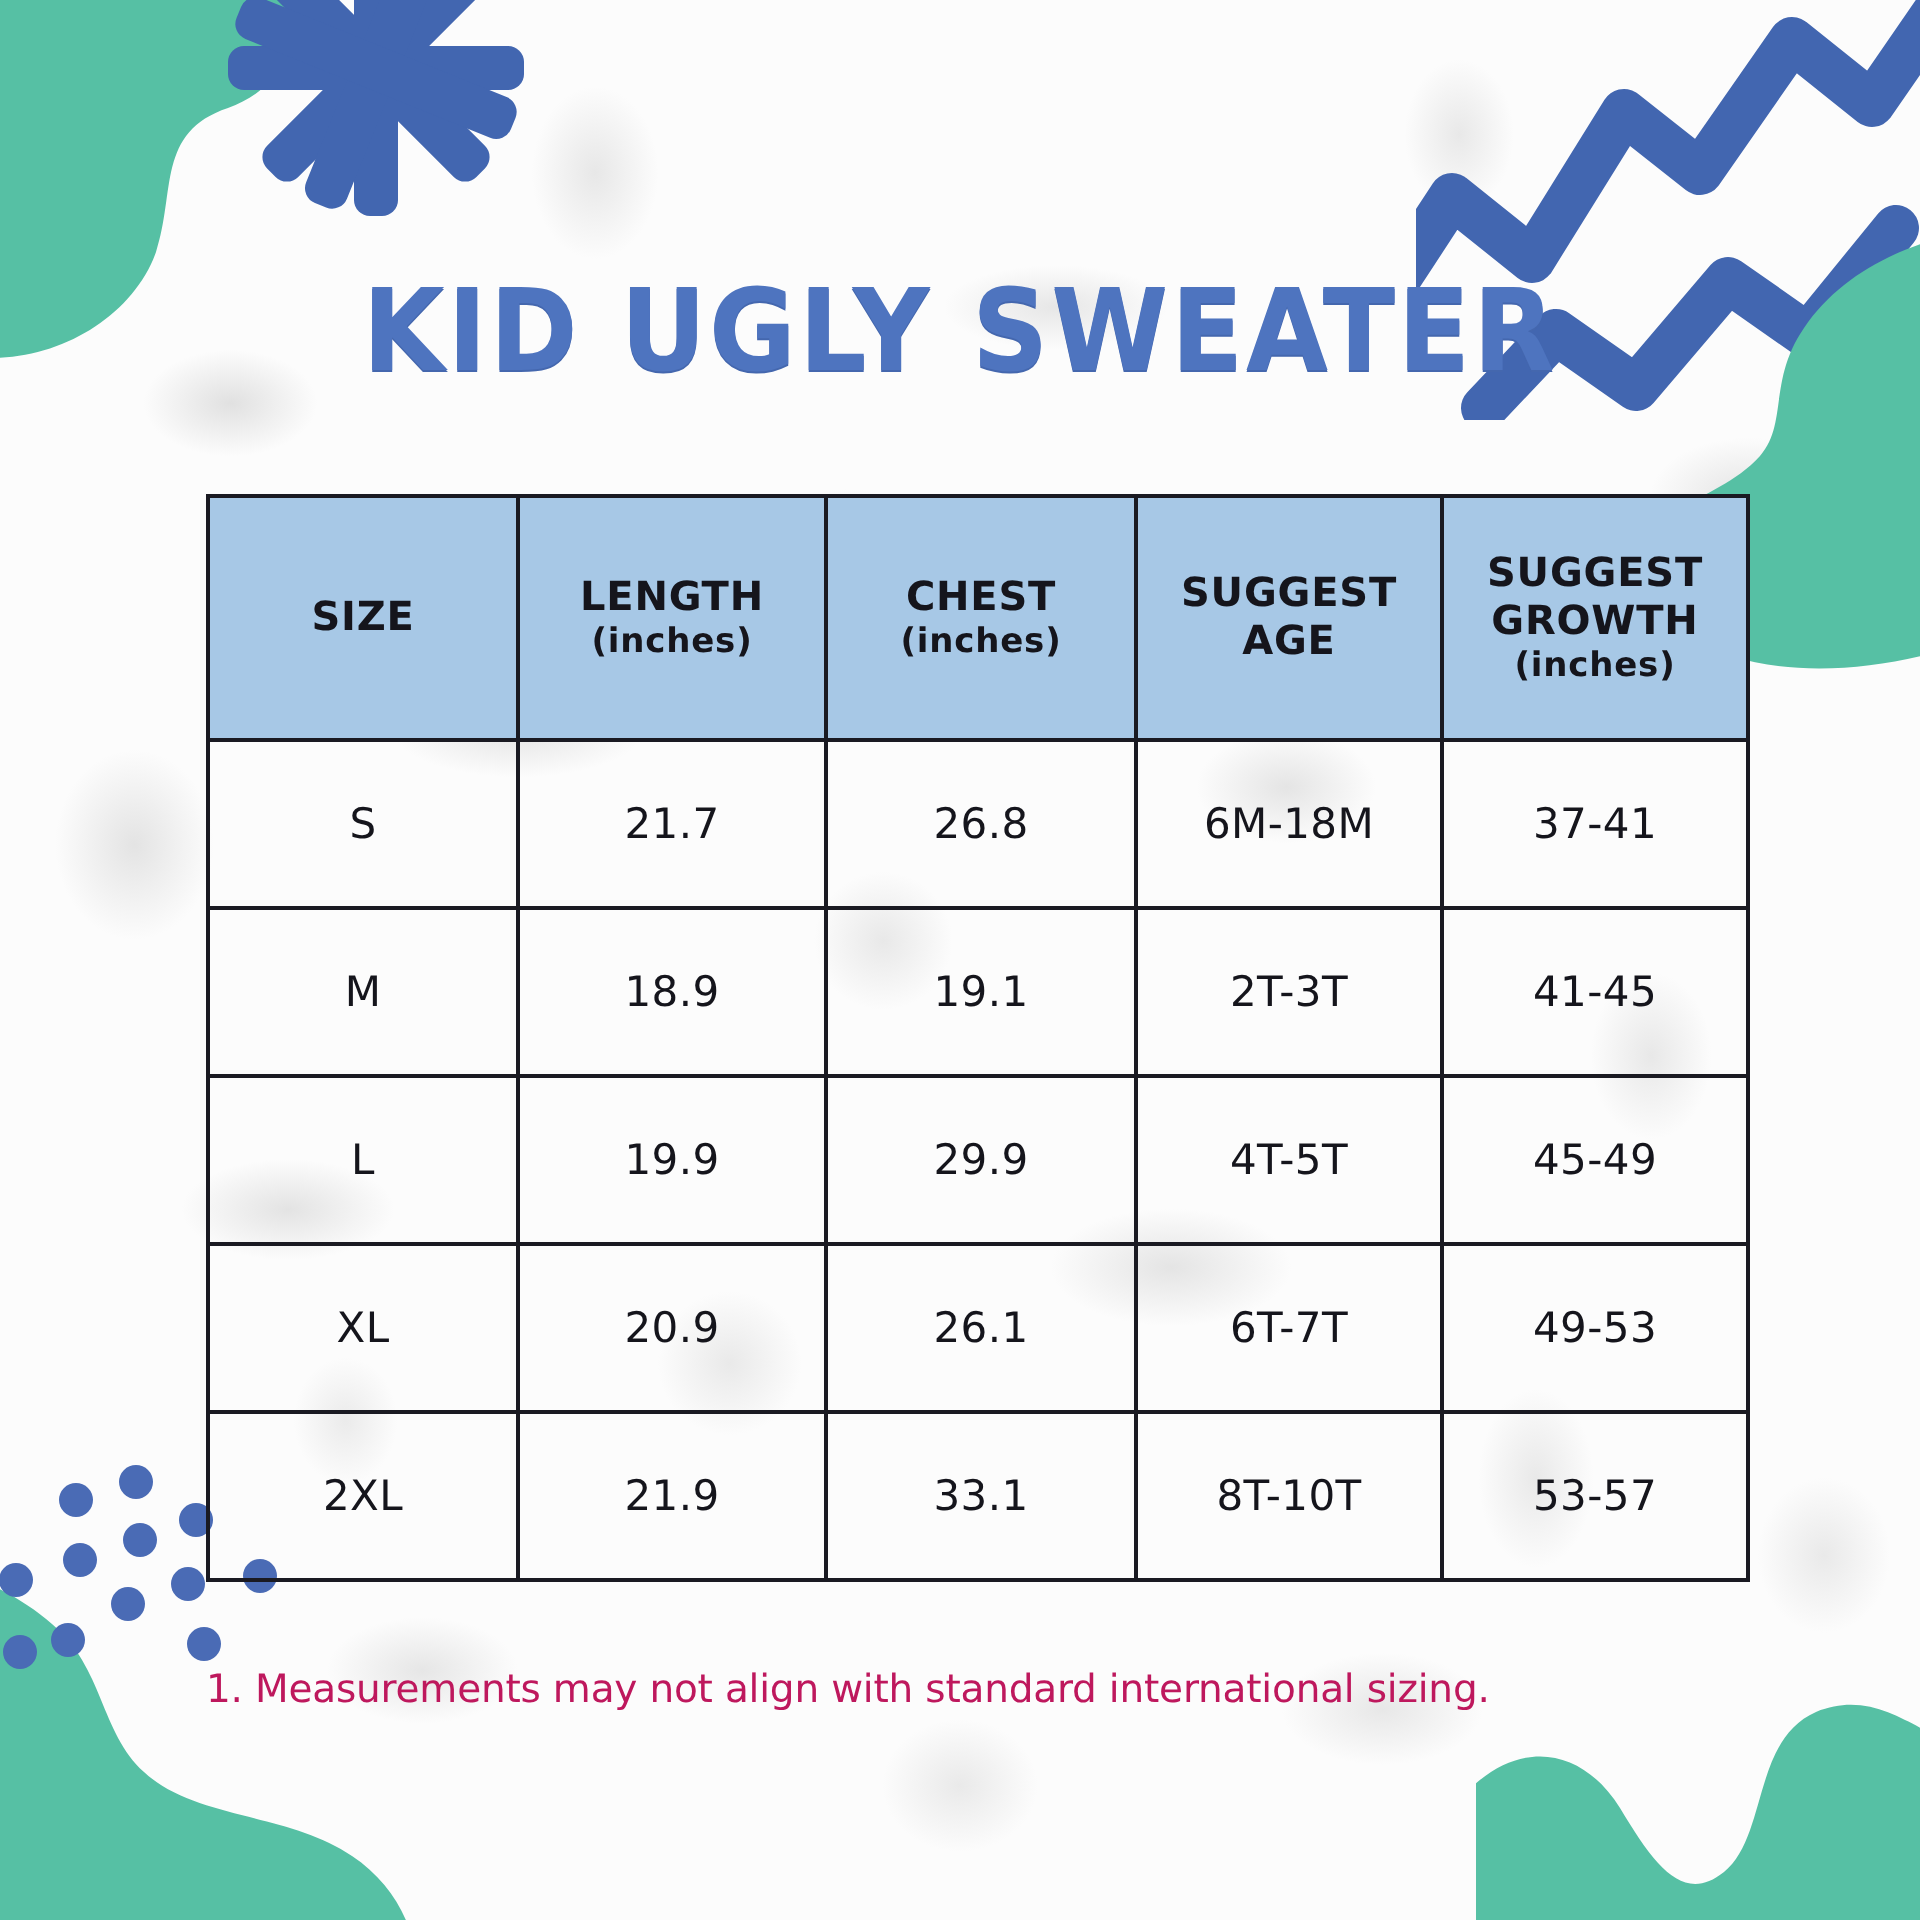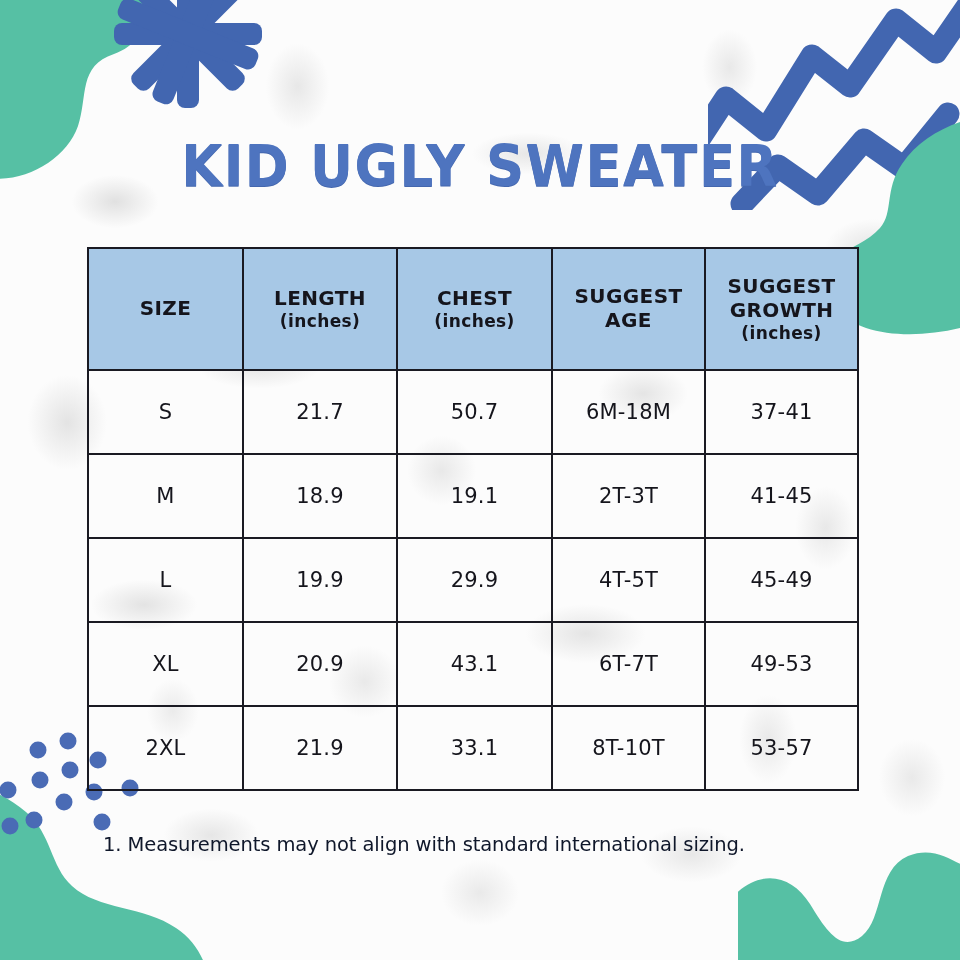--- a/index.html
+++ b/index.html
@@ -73,21 +73,21 @@
     letter-spacing: 1.5px;
     color: #4e74bf;
     line-height: 1;
     transform: scaleX(0.93);
     text-shadow: 0 1px 0 #4467ae;
   }
 
   
   #size-table {
     position: absolute;
-    left: 87px;
+    left: 103px;
     top: 207px;
     width: 770px;
     border-collapse: collapse;
     table-layout: fixed;
   }
   #size-table th,
   #size-table td {
     border: 2px solid #1a1a22;
     text-align: center;
     vertical-align: middle;
@@ -125,21 +125,21 @@
 
   
   #notes {
     position: absolute;
     left: 103px;
     top: 790px;
     width: 775px;
     font-family: "DejaVu Sans", sans-serif;
     font-size: 19.5px;
     line-height: 30px;
-    color: #0f172a;
+    color: #be185d;
     letter-spacing: -0.1px;
   }
   #notes .note { margin: 0; }
 </style>
 </head>
 <body>
 
 <div id="bg-texture"></div>
 
 <div class="decor">
@@ -235,42 +235,42 @@
           <span>SUGGEST</span><br>
           <span>GROWTH</span>
           <span class="unit">(inches)</span>
         </th>
       </tr>
     </thead>
     <tbody>
       <tr>
         <td>S</td>
         <td>21.7</td>
-        <td>50.7</td>
+        <td>26.8</td>
         <td>6M-18M</td>
         <td>37-41</td>
       </tr>
       <tr>
         <td>M</td>
         <td>18.9</td>
         <td>19.1</td>
         <td>2T-3T</td>
         <td>41-45</td>
       </tr>
       <tr>
         <td>L</td>
         <td>19.9</td>
         <td>29.9</td>
         <td>4T-5T</td>
         <td>45-49</td>
       </tr>
       <tr>
         <td>XL</td>
         <td>20.9</td>
-        <td>43.1</td>
+        <td>26.1</td>
         <td>6T-7T</td>
         <td>49-53</td>
       </tr>
       <tr>
         <td>2XL</td>
         <td>21.9</td>
         <td>33.1</td>
         <td>8T-10T</td>
         <td>53-57</td>
       </tr>

